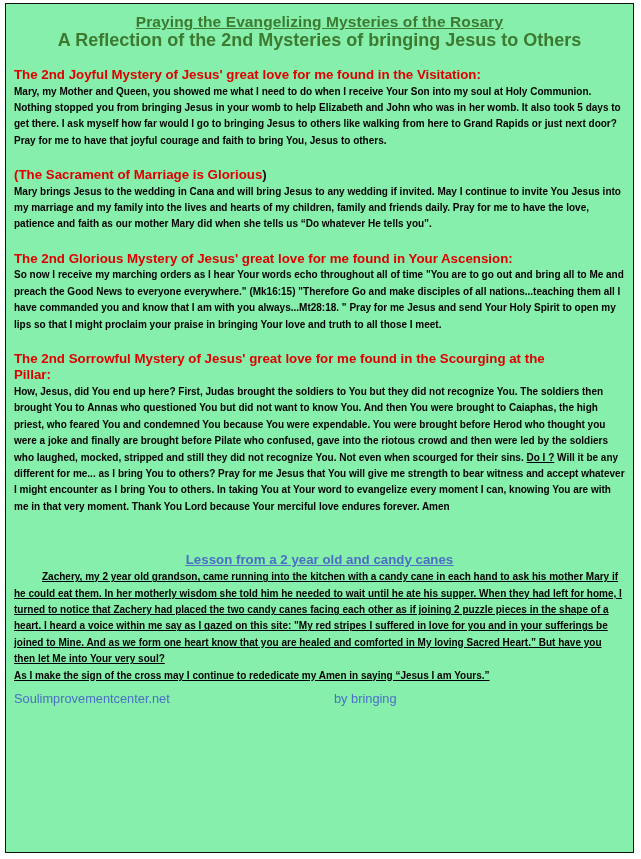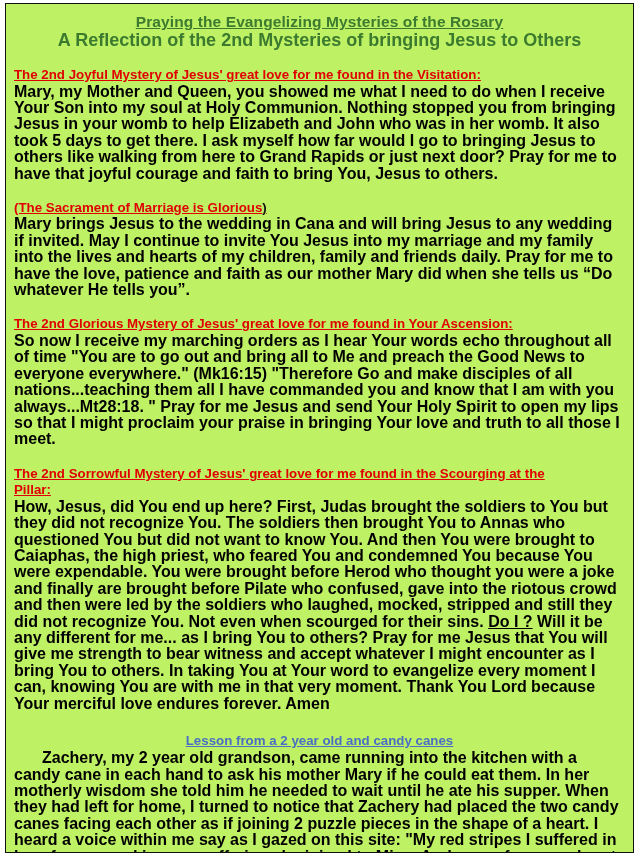--- a/index.html
+++ b/index.html
@@ -15,21 +15,21 @@
     font-family: "Liberation Sans", sans-serif;
   }
   .page {
     position: absolute;
     left: 5px;
     top: 3px;
     width: 629px;
     height: 850px;
     border: 1px solid #111111;
     box-sizing: border-box;
-    background: #bef264;
+    background: #86efac;
     overflow: hidden;
   }
   .inner {
     padding: 6px 8px 0 8px;
   }
 
   
   .doc-title {
     text-align: center;
     color: #3c7a30;
@@ -47,39 +47,38 @@
     font-size: 18px;
     line-height: 16px;
     margin: 1px 0 0 0;
   }
 
   
   .section {
     margin-top: 18px;
   }
   .section.first { margin-top: 19px; }
-  .section.lesson { margin-top: 20px; }
+  .section.lesson { margin-top: 36px; text-decoration: underline; }
 
   .mystery-heading {
     color: #e00000;
     font-weight: bold;
     font-size: 13.3px;
     line-height: 16.5px;
-    text-decoration: underline;
     text-underline-offset: 1px;
     margin: 0;
   }
   .mystery-heading .plain {
     text-decoration: none;
     color: #111111;
   }
   .body-text {
     color: #000000;
     font-weight: bold;
-    font-size: 16px;
+    font-size: 10px;
     line-height: 16.4px;
     margin: 0;
     text-align: left;
   }
   .body-text u { text-decoration: underline; text-align: right; }
   .indent-first { text-indent: 28px; }
 
   
   .lesson-heading {
     text-align: center;

